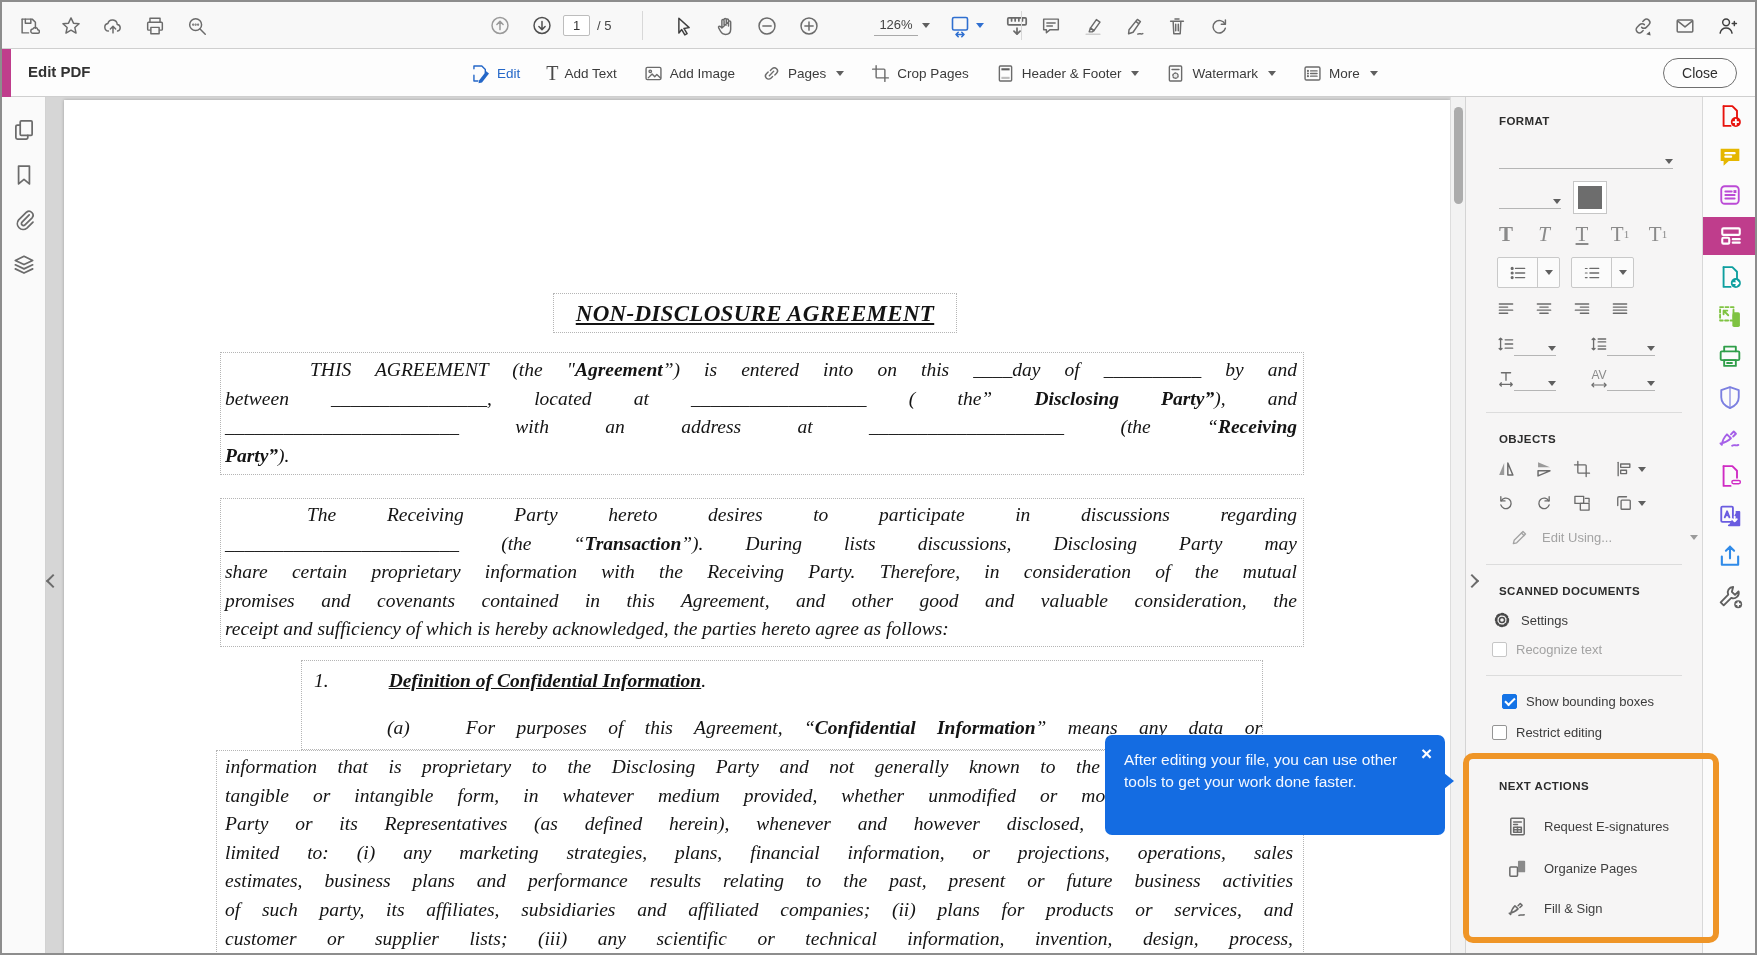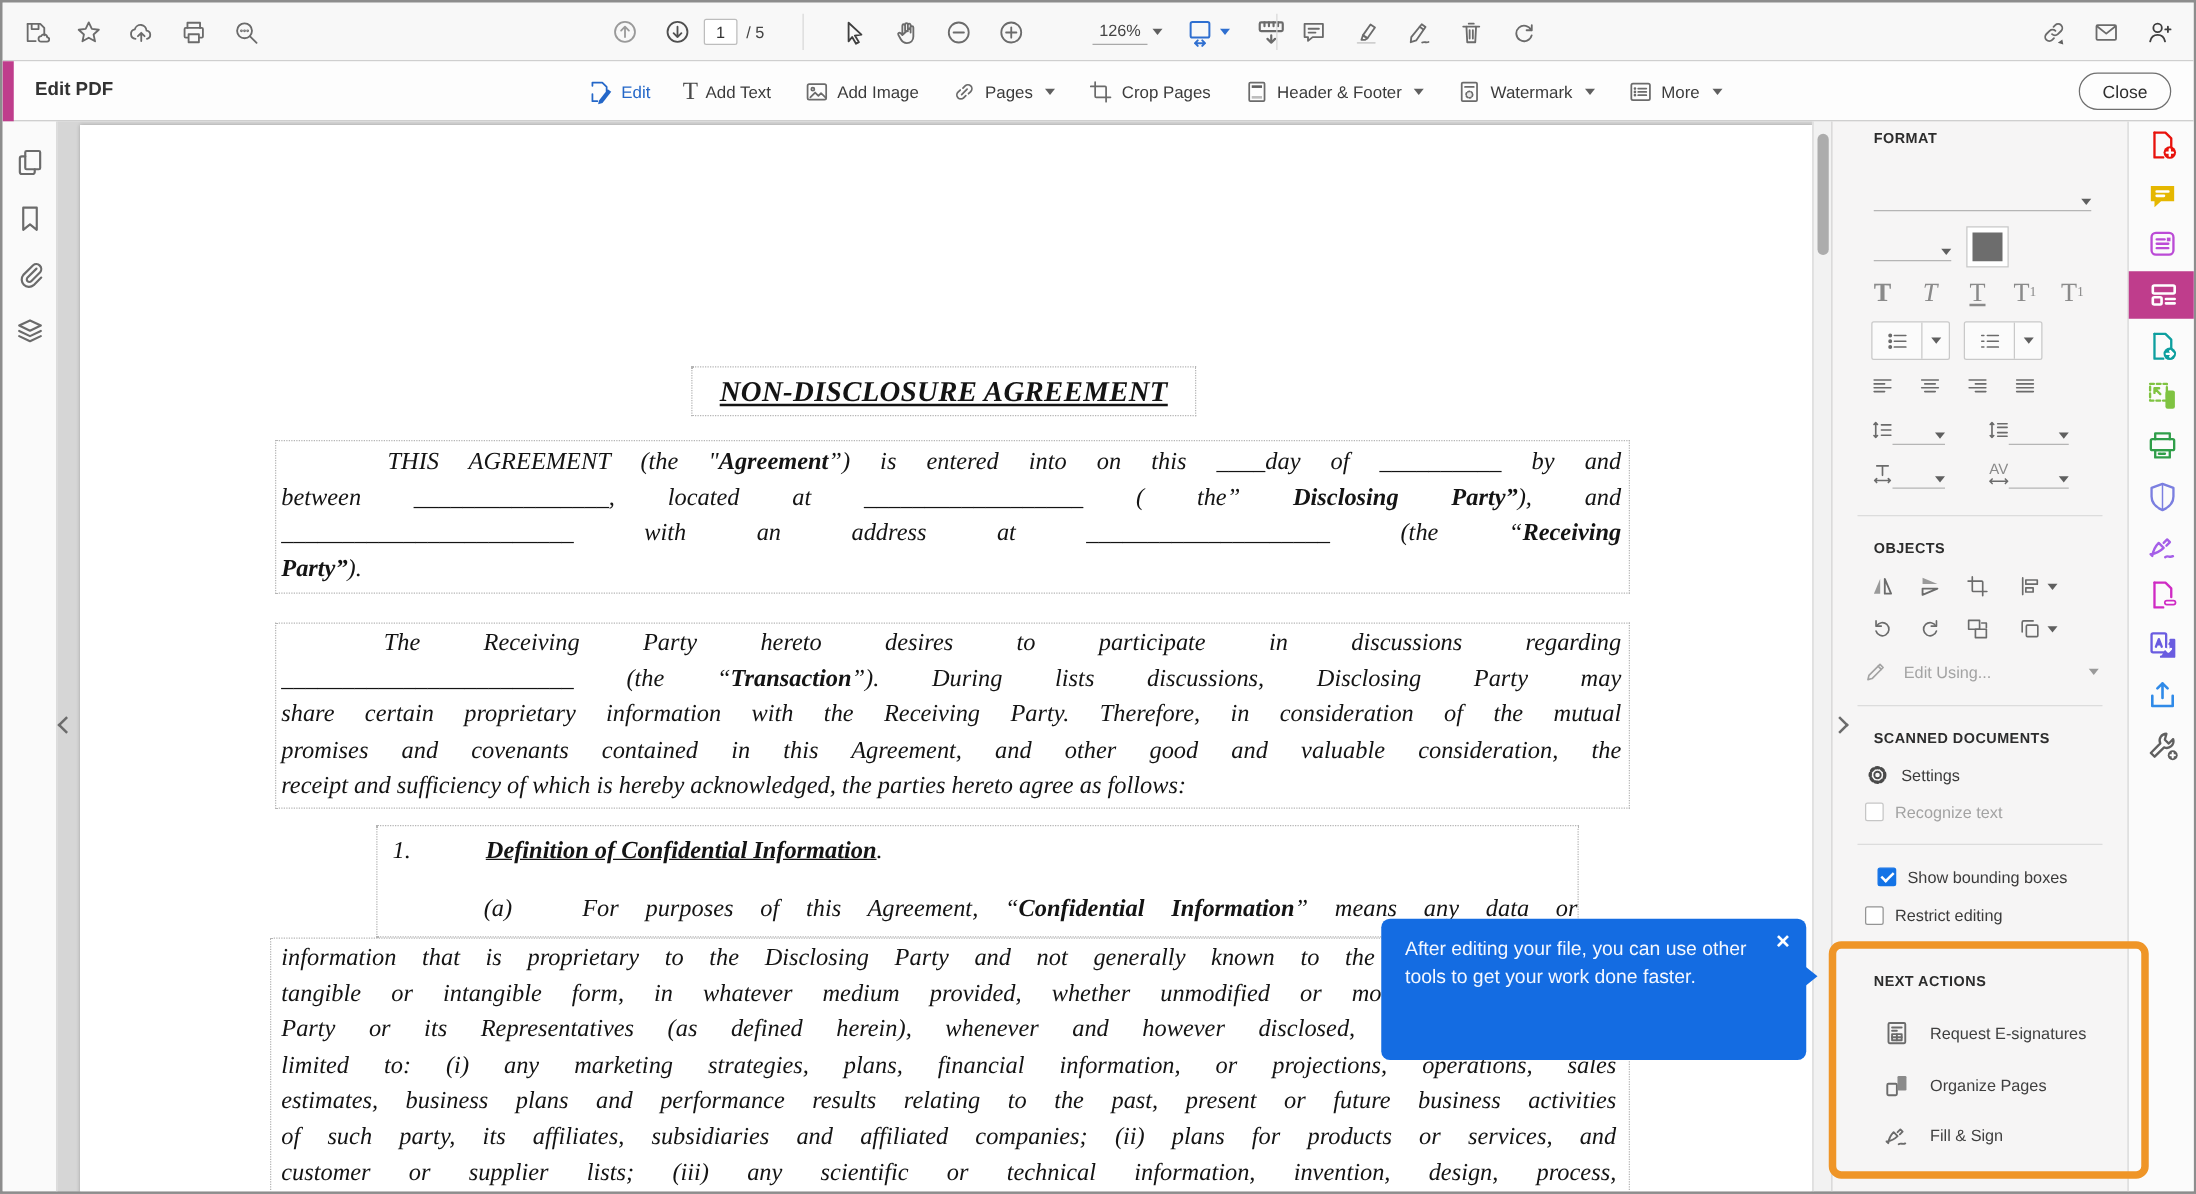--- a/index.html
+++ b/index.html
@@ -46,21 +46,21 @@
   
   .docbox{position:absolute;border:1px dotted #b5b5b5;font-family:"Liberation Serif",serif;color:#141414;font-style:italic;}
   .docline{position:relative;height:28.6px;line-height:28.6px;font-size:19.5px;text-align:justify;white-space:normal;overflow:visible;}
   .docline.just{text-align-last:justify;}
   .docline .b{font-weight:bold;}
   .docline .u{text-decoration:underline;}
   .docline .tab{display:inline-block;}
   .doc-title{font-size:23px;font-weight:bold;text-decoration:underline;text-align:center;line-height:33px;letter-spacing:.3px;}
 
   
-  .tooltip{position:absolute;left:1103px;top:733px;width:340px;height:113px;background:#146ce2;border-radius:7px;z-index:50;
+  .tooltip{position:absolute;left:1103px;top:733px;width:340px;height:100px;background:#146ce2;border-radius:7px;z-index:50;
     color:#f4f8ff;font-size:15.5px;line-height:1.42;padding:14px 44px 14px 19px;}
   .tooltip .tip-close{position:absolute;right:13px;top:9px;font-size:19px;color:#fff;cursor:pointer;font-weight:bold;line-height:1;}
   .tooltip .arrow{position:absolute;right:-9px;top:38px;width:0;height:0;border-top:8px solid transparent;border-bottom:8px solid transparent;border-left:10px solid #146ce2;}
 
   
   .right-panel{position:absolute;left:1463px;top:95px;width:237px;height:860px;background:#f6f5f5;border-left:1px solid #d4d4d4;z-index:22;font-size:13px;color:#444;}
   .rp-h{position:absolute;left:33px;font-size:11.5px;font-weight:bold;color:#2c2c2c;letter-spacing:.4px;}
   .rp-div{position:absolute;left:20px;width:196px;height:1px;background:#dcdcdc;}
   .field{position:absolute;border-bottom:1px solid #b5b5b5;display:flex;align-items:flex-end;justify-content:flex-end;height:24px;padding-bottom:2px;}
   .swatch{position:absolute;width:34px;height:33px;border:1px solid #c6c6c6;background:#fff;display:flex;align-items:center;justify-content:center;}
@@ -406,21 +406,21 @@
   </div>
 
   <div class="nav-chev" style="left:46px;top:570px;"><span class="chev left"></span></div>
   <div class="nav-chev" style="left:1465px;top:570px;"><span class="chev right"></span></div>
 
   <div class="scrollbar">
     <div class="thumb"></div>
   </div>
 
   <div class="right-panel">
-    <div class="rp-h" style="top:8px;">FORMAT</div>
+    <div class="rp-h" style="top:18px;">FORMAT</div>
 
     <div class="field" style="left:33px;top:48px;width:174px;">
         <span class="caret"></span>
       </div>
 
     <div class="field" style="left:33px;top:88px;width:62px;">
         <span class="caret"></span>
       </div>
     <div class="swatch" style="left:107px;top:84px;">
         <div class="inner"></div>
@@ -570,21 +570,21 @@
         </svg>
       </div>
     <div class="tbtn" style="left:138px;top:392px;width:52px;">
         <svg class="ic" width="20" height="20" viewBox="0 0 24 24">
           <rect x="8.5" y="8.5" width="11" height="11" rx="1"></rect>
           <path d="M4.5 15V6A1.5 1.5 0 0 1 6 4.5h9"></path>
         </svg>
         <span class="caret"></span>
       </div>
 
-    <div class="rp-item" style="left:25px;top:430px;width:188px;gap:12px;">
+    <div class="rp-item" style="left:44px;top:430px;width:188px;gap:12px;">
       <svg class="ic" width="20" height="20" viewBox="0 0 24 24" style="stroke:#a3a3a3">
           <path d="M4 20l1-4L15.6 5.4l3 3L8 19z"></path>
           <path d="M13.8 7.2l3 3"></path>
         </svg>
       <span class="lbl dis">Edit Using...</span>
       <span class="caret" style="margin-left:auto;border-top-color:#9a9a9a;"></span>
     </div>
 
     <div class="rp-div" style="top:467px;"></div>
     <div class="rp-h" style="top:488px;">SCANNED DOCUMENTS</div>

